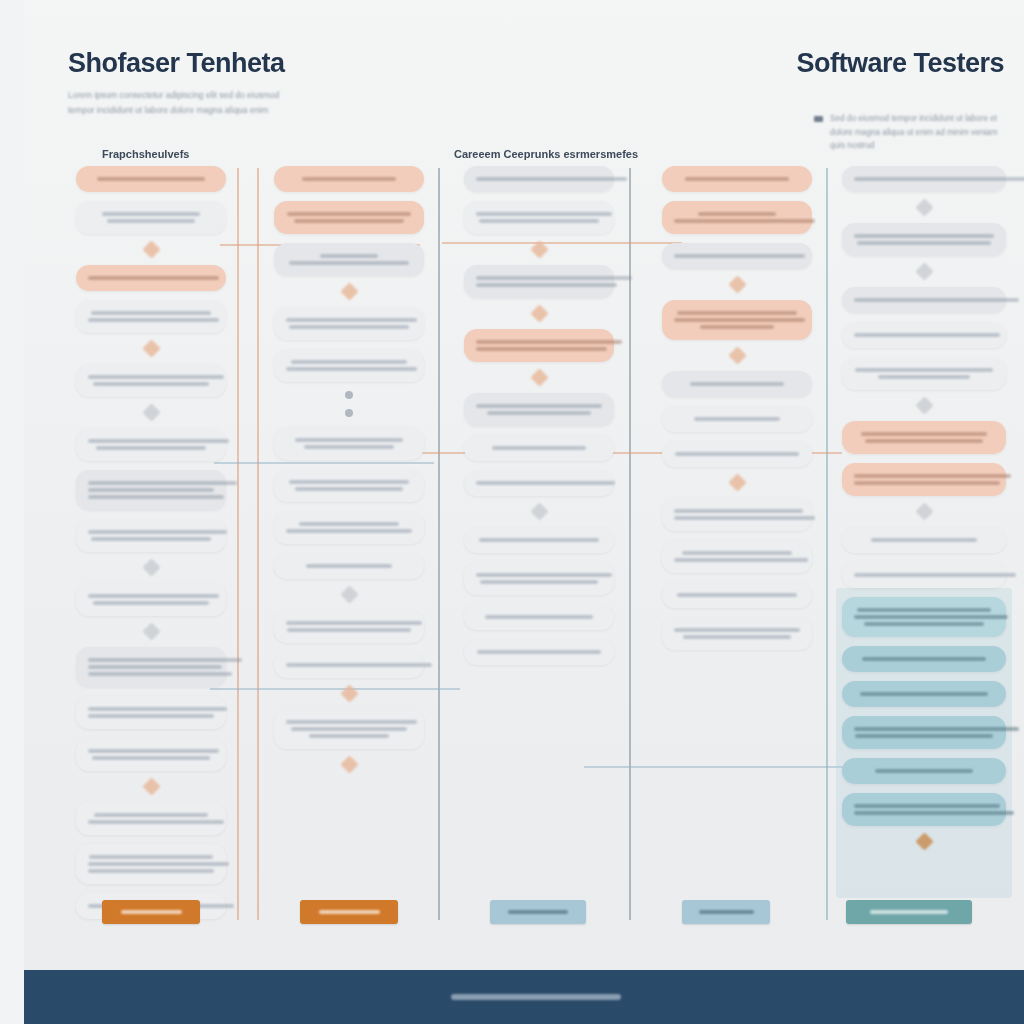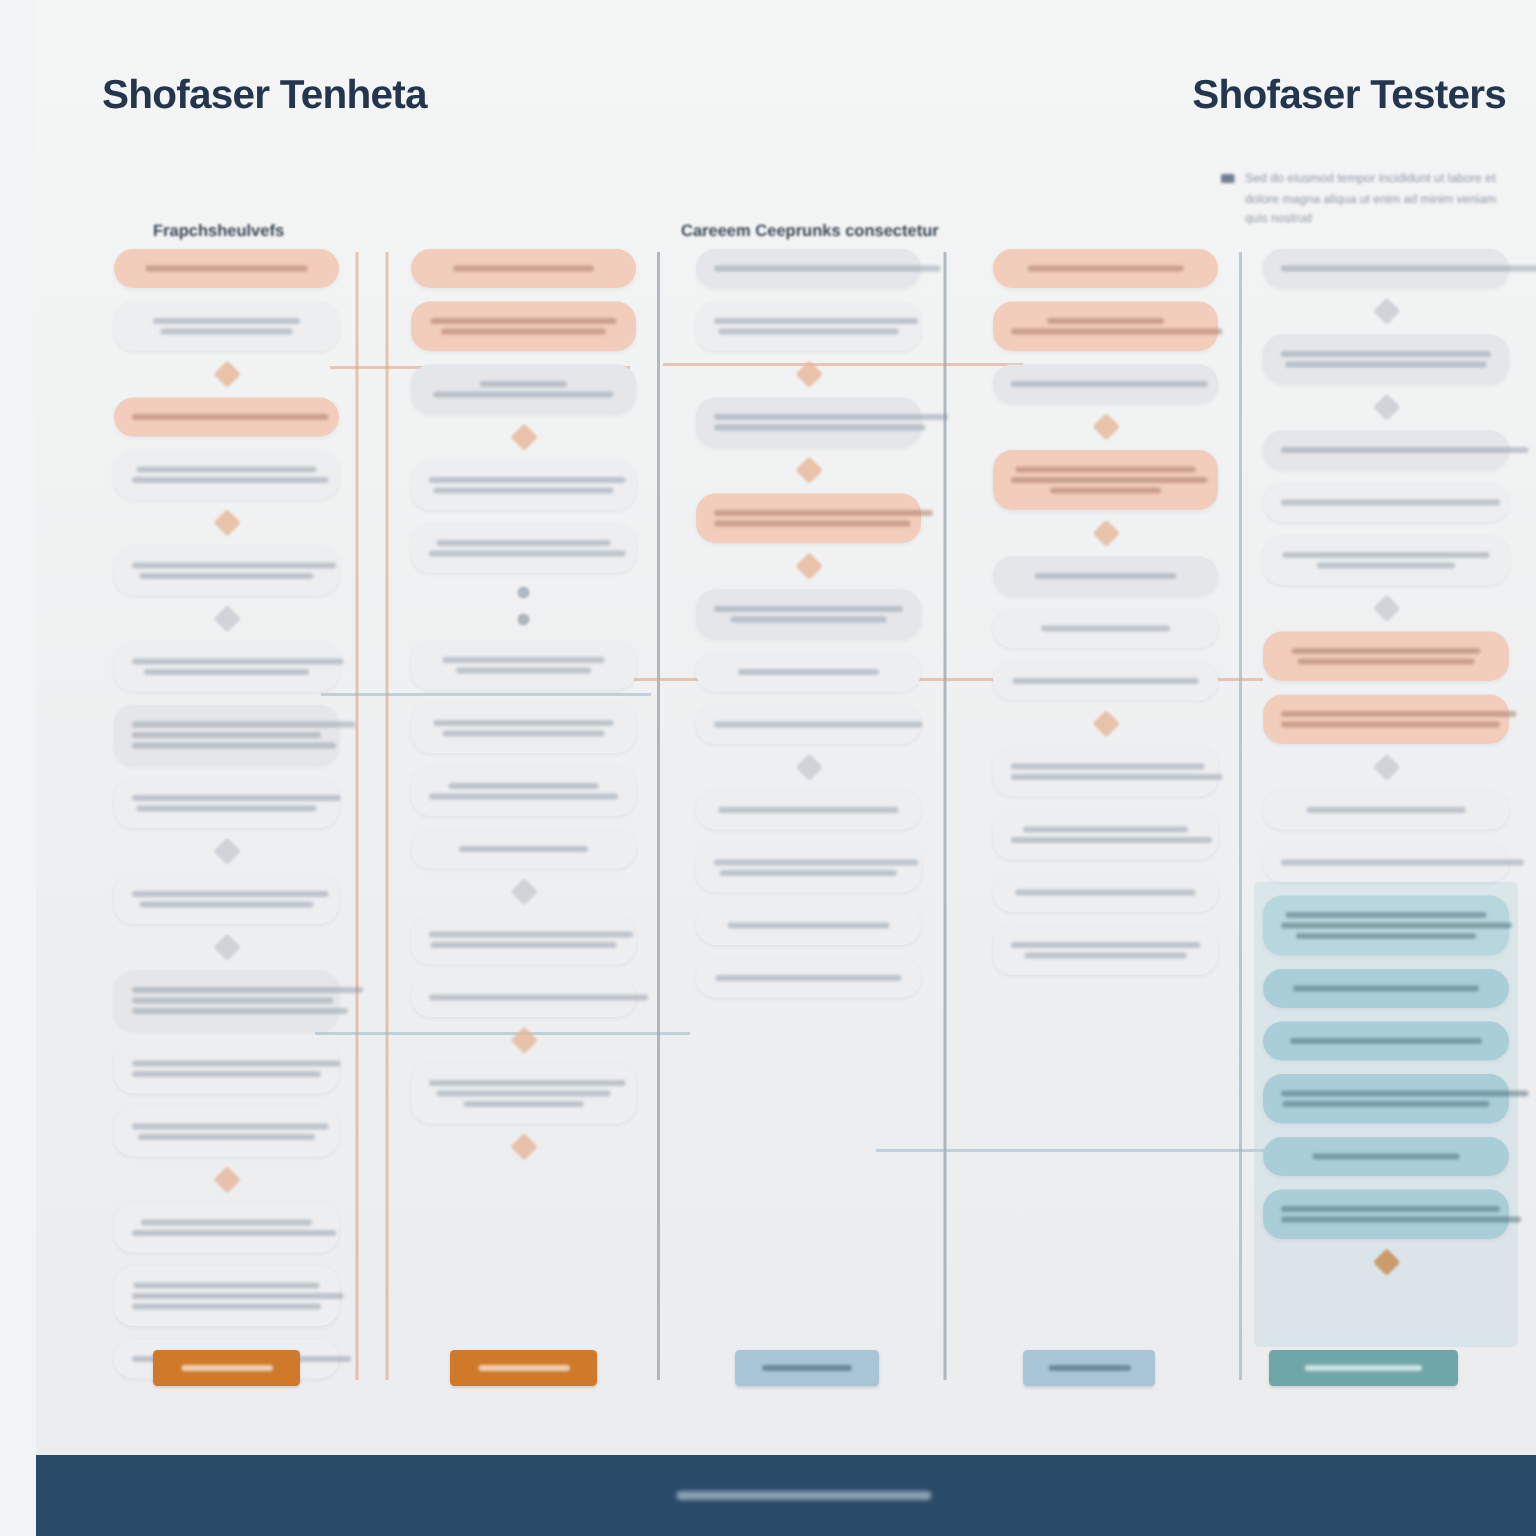--- a/index.html
+++ b/index.html
@@ -191,31 +191,32 @@
     border-radius:4px;
   }
 </style>
 </head>
 <body>
 
 <div id="canvas">
 
   <div class="title" id="title-left">Shofaser Tenheta</div>
 
-  <div class="title" id="title-right">Shofaser Testers</div>
-
+  <div class="title" id="title-right">Software Testers</div>
+
+  <div class="subtitle" id="sub-left">Lorem ipsum consectetur adipiscing elit sed do eiusmod tempor incididunt ut labore dolore magna aliqua enim</div>
 
 
   <ul id="bullets">
       <li><span class="bsq"></span><span>Sed do eiusmod tempor incididunt ut labore et dolore magna aliqua ut enim ad minim veniam quis nostrud</span></li>
     </ul>
 
   <div class="col-header" id="hdr-left">Frapchsheulvefs</div>
 
-  <div class="col-header" id="hdr-center">Careeem Ceeprunks consectetur</div>
+  <div class="col-header" id="hdr-center">Careeem Ceeprunks esrmersmefes</div>
 
   <div id="rails-layer">
       <div class="rail orange" style="left: 213px;"></div>
       <div class="rail orange" style="left: 233px;"></div>
       <div class="rail slate" style="left: 414px;"></div>
       <div class="rail slate" style="left: 605px;"></div>
       <div class="rail teal" style="left: 802px;"></div>
     </div>
 
   <div id="links-layer">

